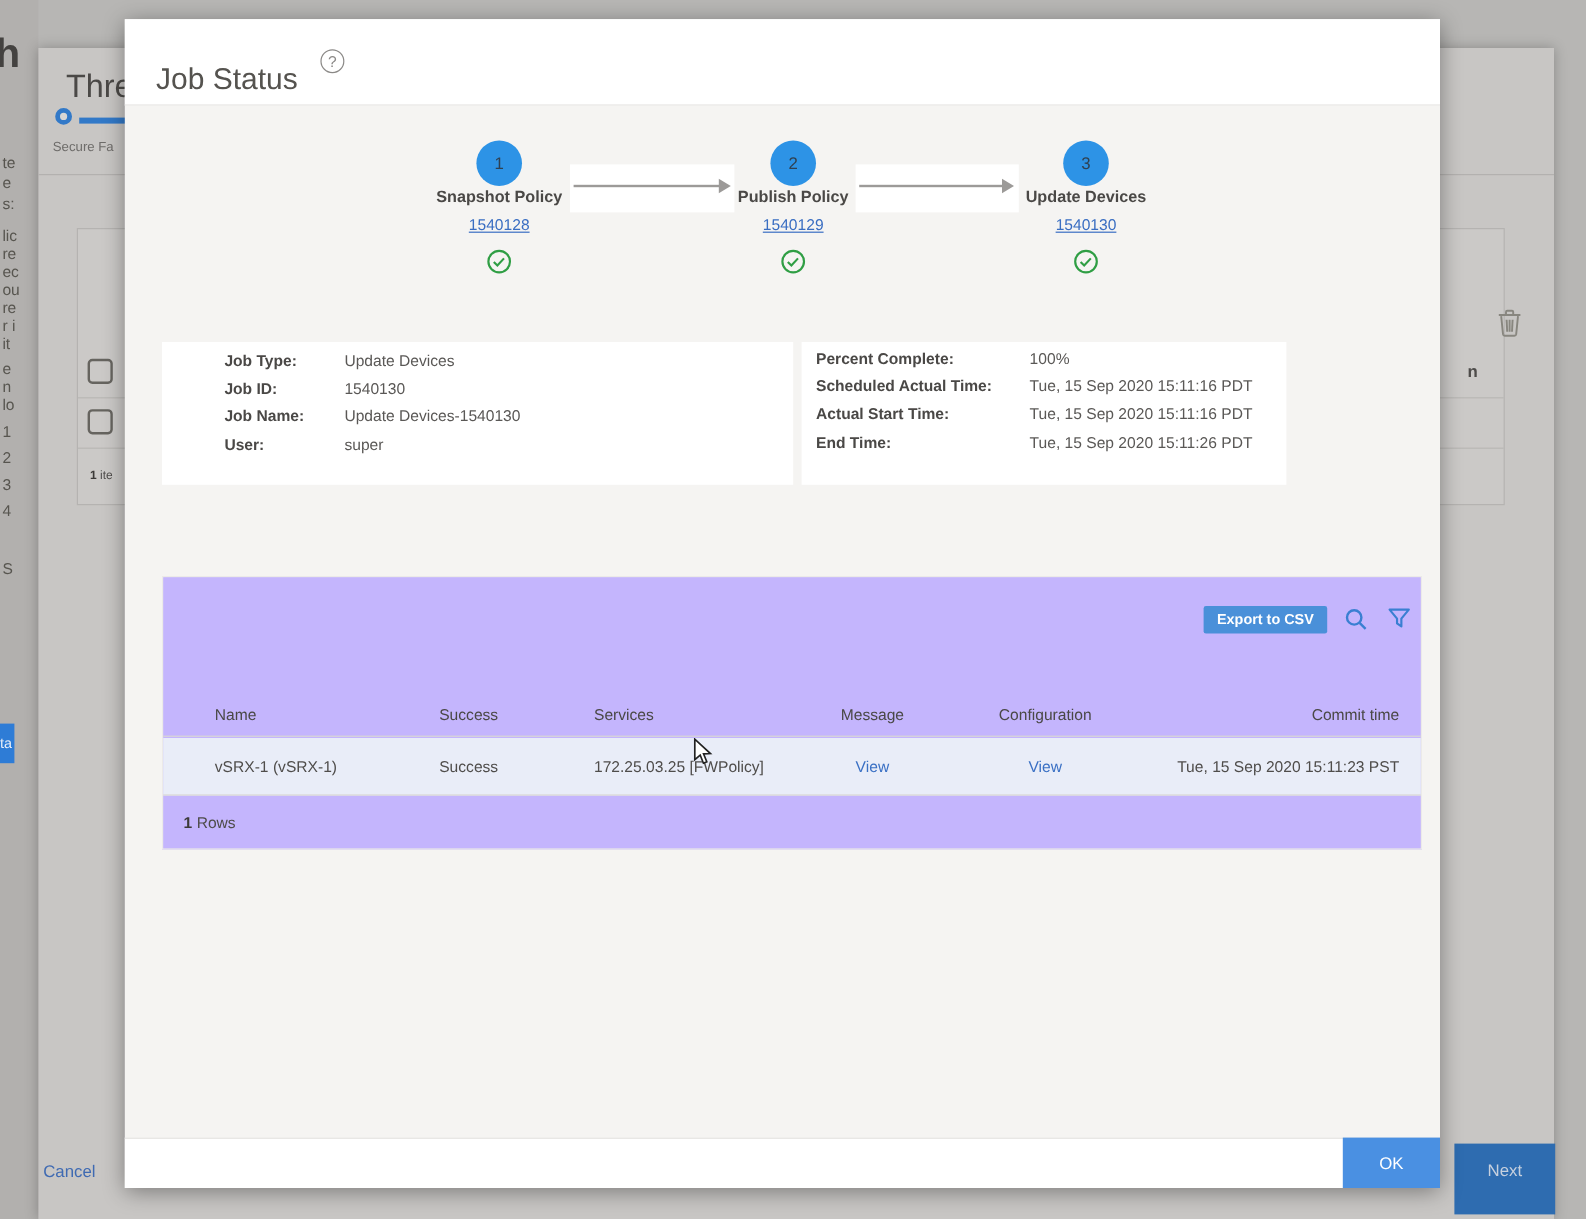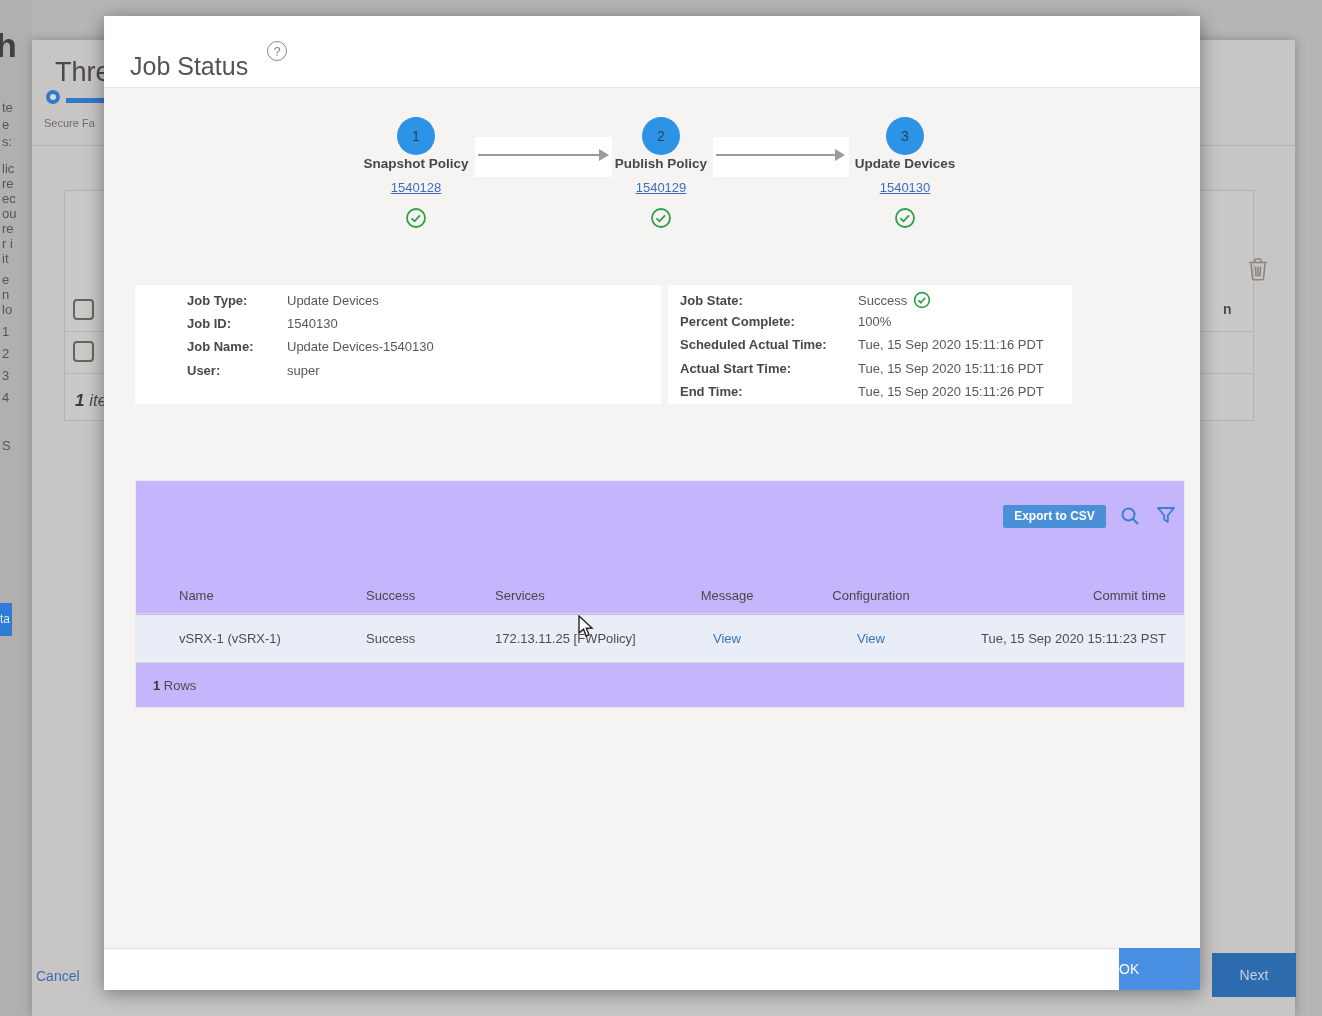--- a/index.html
+++ b/index.html
@@ -2,53 +2,53 @@
 <html><head>
 <meta charset="utf-8">
 <style>
   * { margin:0; padding:0; box-sizing:border-box; }
   html,body { width:1322px; height:1016px; overflow:hidden; }
   body { font-family:"Liberation Sans", sans-serif; background:#b7b6b4; position:relative; }
   .abs { position:absolute; }
 
   
   #left-strip { left:0; top:0; width:32px; height:1016px; background:#b2b0ae; overflow:hidden; }
-  .frag { position:absolute; left:2px; font-size:13px; color:#57554f; white-space:nowrap; }
+  .frag { position:absolute; left:2px; font-size:13px; color:#57554f; white-space:nowrap;margin-top:28px; }
   .frag-big { position:absolute; left:-4px; top:26px; font-size:34px; font-weight:bold; color:#444240; }
   #side-badge { left:0; top:603px; width:12px; height:33px; background:#2e7cd6; color:#e8eef8;
                 font-size:12px; line-height:33px; overflow:hidden; }
 
   
   #wizard { left:32px; top:40px; width:1263px; height:976px; background:#c8c6c4; box-shadow:0 0 10px rgba(0,0,0,.25); }
   #wizard-title { left:23px; top:17px; font-size:27px; color:#4b4947; }
   #wizard-divider { left:0; top:105px; width:100%; height:1px; background:#b3b1af; }
   #wz-step-ring { left:14px; top:50px; width:14px; height:14px; border:4px solid #3279c8; border-radius:50%; background:#d8d6d4; }
   #wz-step-line { left:34px; top:58px; width:40px; height:5px; background:#3279c8; }
   #wz-step-label { left:12px; top:77px; font-size:11px; color:#6e6c6a; white-space:nowrap; }
   #wz-card { left:32px; top:150px; width:1190px; height:231px; background:#cbc9c7; border:1px solid #b5b3b1; }
   .wz-row-line { position:absolute; left:0; width:100%; height:1px; background:#b9b7b5; }
   .wz-checkbox { position:absolute; left:8px; width:21px; height:21px; border:2px solid #66645f; border-radius:4px; }
-  #wz-items { left:10px; top:200px; font-size:17px; color:#4e4c4a; white-space:nowrap;font-style:italic; }
+  #wz-items { left:10px; top:200px; font-size:10px; color:#4e4c4a; white-space:nowrap; }
   #wz-items b { color:#3c3a38; }
   #wz-col-n { left:1158px; top:110px; font-size:14px; font-weight:bold; color:#4e4c4a; }
   #wz-trash { left:1182px; top:66px; }
   #wz-cancel { left:4px; top:928px; font-size:14px; color:#3f6ab2; }
-  #wz-next { left:1180px; top:913px; width:84px; height:44px; background:#2e6cb0; color:#c6d0de;
+  #wz-next { left:1180px; top:913px; width:84px; height:59px; background:#2e6cb0; color:#c6d0de;
              font-size:14px; text-align:center; line-height:44px; }
 
   
   #modal { left:104px; top:16px; width:1096px; height:974px; background:#f5f4f2;
            box-shadow:0 3px 18px rgba(0,0,0,.4); }
   #modal-header { left:0; top:0; width:100%; height:72px; background:#ffffff; border-bottom:1px solid #e7e5e3; }
   #modal-title { left:26px; top:36px; font-size:25px; color:#55534f; }
   .help-circle { position:absolute; left:163px; top:25px; width:20px; height:20px; border:1.5px solid #8b8987;
                  border-radius:50%; color:#8b8987; font-size:13px; text-align:center; line-height:19px; }
   #modal-footer { left:0; top:932px; width:100%; height:42px; background:#ffffff; border-top:1px solid #e3e1df; }
   #ok-button { left:1015px; top:932px; width:81px; height:42px; background:#4a90e2; color:#ffffff;
-               font-size:14px; line-height:42px; cursor:pointer; }
+               font-size:14px; text-align:center; line-height:42px; cursor:pointer; }
 
   
   .step-circle { position:absolute; top:101px; width:38px; height:38px; border-radius:50%;
                  background:#2d93e6; color:#2f4152; font-size:14px; text-align:center; line-height:38px; }
   .step-label { position:absolute; top:140px; width:160px; text-align:center; font-size:13.5px;
                 font-weight:bold; color:#4a4846; }
   .step-link { position:absolute; top:164px; width:160px; text-align:center; font-size:13px; }
   .step-link span { color:#3a6ec2; text-decoration:underline; cursor:pointer; }
   .step-check { position:absolute; top:191px; width:160px; text-align:center; }
   .conn-band { position:absolute; top:121px; height:40px; background:#ffffff; }
@@ -189,24 +189,20 @@
   </div>
 
   <div id="panel-left" class="panel">
     <div class="det-row"><span class="det-label">Job Type:</span><span class="det-value">Update Devices</span></div>
     <div class="det-row"><span class="det-label">Job ID:</span><span class="det-value">1540130</span></div>
     <div class="det-row"><span class="det-label">Job Name:</span><span class="det-value">Update Devices-1540130</span></div>
     <div class="det-row"><span class="det-label">User:</span><span class="det-value">super</span></div>
   </div>
 
   <div id="panel-right" class="panel">
-    <div class="det-row"><span class="det-label">Job State:</span><span class="det-value">Success</span><span class="inline-check"><svg width="18" height="18" viewBox="0 0 22 22">
-            <circle cx="11" cy="11" r="9" fill="none" stroke="#2f9e44" stroke-width="2"></circle>
-            <path d="M6.5 11.3 l3 3 l5.5 -6" fill="none" stroke="#2f9e44" stroke-width="2"></path>
-          </svg></span></div>
     <div class="det-row"><span class="det-label">Percent Complete:</span><span class="det-value">100%</span></div>
     <div class="det-row"><span class="det-label">Scheduled Actual Time:</span><span class="det-value">Tue, 15 Sep 2020 15:11:16 PDT</span></div>
     <div class="det-row"><span class="det-label">Actual Start Time:</span><span class="det-value">Tue, 15 Sep 2020 15:11:16 PDT</span></div>
     <div class="det-row"><span class="det-label">End Time:</span><span class="det-value">Tue, 15 Sep 2020 15:11:26 PDT</span></div>
   </div>
 
   <div id="table-card" class="abs">
     <div id="export-btn">Export to CSV</div>
     <div id="search-icon">
       <svg width="20" height="20" viewBox="0 0 20 20">
@@ -225,21 +221,21 @@
       <div>Success</div>
       <div>Services</div>
       <div class="c-center">Message</div>
       <div class="c-center">Configuration</div>
       <div class="c-right">Commit time</div>
     </div>
 
     <div id="data-row" class="grid-row">
       <div class="c-name">vSRX-1 (vSRX-1)</div>
       <div>Success</div>
-      <div>172.13.11.25 [FWPolicy]</div>
+      <div>172.25.03.25 [FWPolicy]</div>
       <div class="c-center"><span class="view-link">View</span></div>
       <div class="c-center"><span class="view-link">View</span></div>
       <div class="c-right">Tue, 15 Sep 2020 15:11:23 PST</div>
     </div>
 
     <div id="table-footer"><b>1</b> <span>Rows</span></div>
   </div>
 
   <div id="modal-footer" class="abs"></div>
   <div id="ok-button" class="abs">OK</div>

